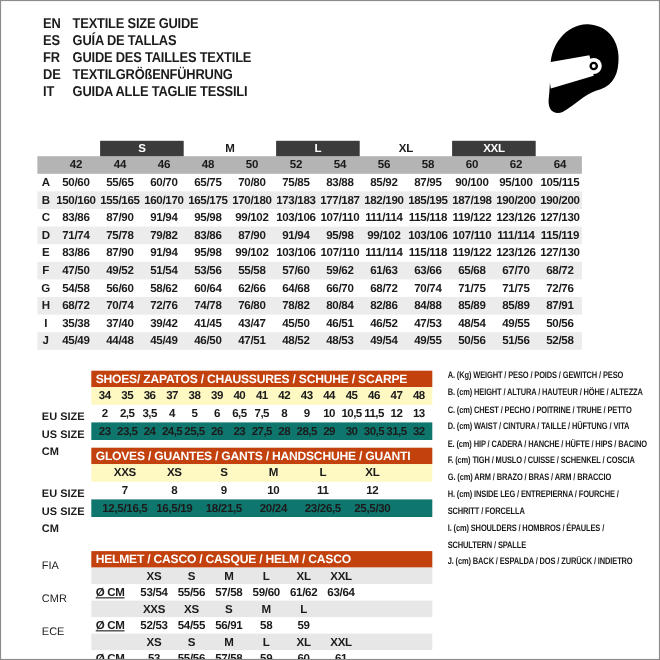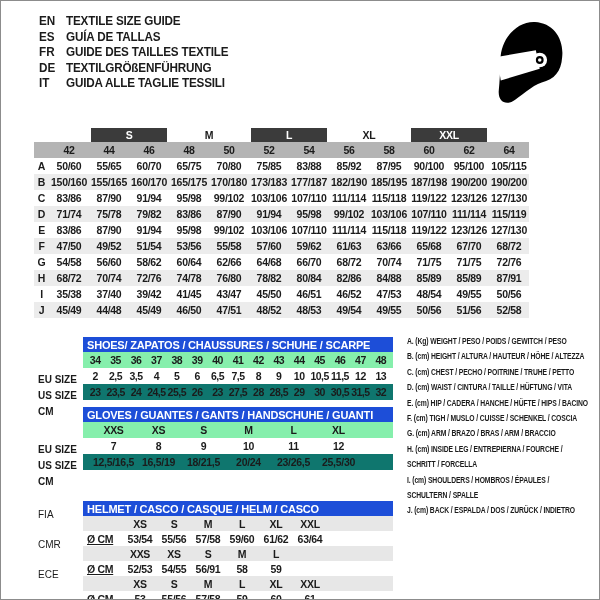--- a/index.html
+++ b/index.html
@@ -21,28 +21,28 @@
   .g-cell{text-align:center;line-height:14px;}
   .g-dark{background:#3b3b3b;color:#fff;margin:0 2px;}
   .band-row{display:grid;grid-template-columns:15px repeat(12,40px);height:16px;background:#b4b4b4;}
   .band-cell{text-align:center;line-height:16px;}
   .mrow{display:grid;grid-template-columns:15px repeat(12,40px);height:16px;}
   .mrows > div.mrow:nth-of-type(even){background:#ececec;}
   .mlabel{text-align:center;line-height:16px;}
   .mcell{text-align:center;line-height:16px;white-space:nowrap;}
 
   
-  .bar{height:15px;background:#1d4ed8;color:#fff;font-size:11px;font-weight:bold;letter-spacing:-0.2px;display:flex;align-items:center;padding-left:4px;box-sizing:border-box;white-space:nowrap;}
+  .bar{height:15px;background:#c2410c;color:#fff;font-size:11px;font-weight:bold;letter-spacing:-0.2px;display:flex;align-items:center;padding-left:4px;box-sizing:border-box;white-space:nowrap;}
   .shoes{position:absolute;left:82px;top:336px;width:310px;}
   .gloves{position:absolute;left:82px;top:406px;width:310px;}
   .hcert{position:absolute;left:82px;top:500px;width:310px;}
   .srow{display:grid;grid-template-columns:repeat(15,1fr);height:16px;padding:0 2px;box-sizing:border-box;font-size:10.5px;font-weight:bold;letter-spacing:-0.5px;}
   .grow{display:grid;grid-template-columns:repeat(6,45px);height:16px;padding-left:8px;box-sizing:border-box;font-size:10.5px;font-weight:bold;letter-spacing:-0.3px;}
   .srow span,.grow span{text-align:center;line-height:16px;white-space:nowrap;}
-  .row-band{background:#86efac;}
+  .row-band{background:#fef9c3;}
   .row-light{background:#0f766e;}
   .hrow{display:flex;height:15px;align-items:center;font-size:10.5px;font-weight:bold;letter-spacing:-0.3px;}
   .hrow.shade{background:#e7e7e7;}
   .hlabel{width:40px;padding-left:4px;box-sizing:border-box;white-space:nowrap;text-decoration:underline;}
   .hcell{width:34px;text-align:center;white-space:nowrap;}
 
   
   .side-labels{position:absolute;left:37px;font-size:10px;font-weight:bold;margin-top:20px;}
   .side-labels .sl{height:16px;line-height:16px;white-space:nowrap;}
   .cert-labels{position:absolute;left:37px;top:491px;font-size:10px;font-weight:normal;}

